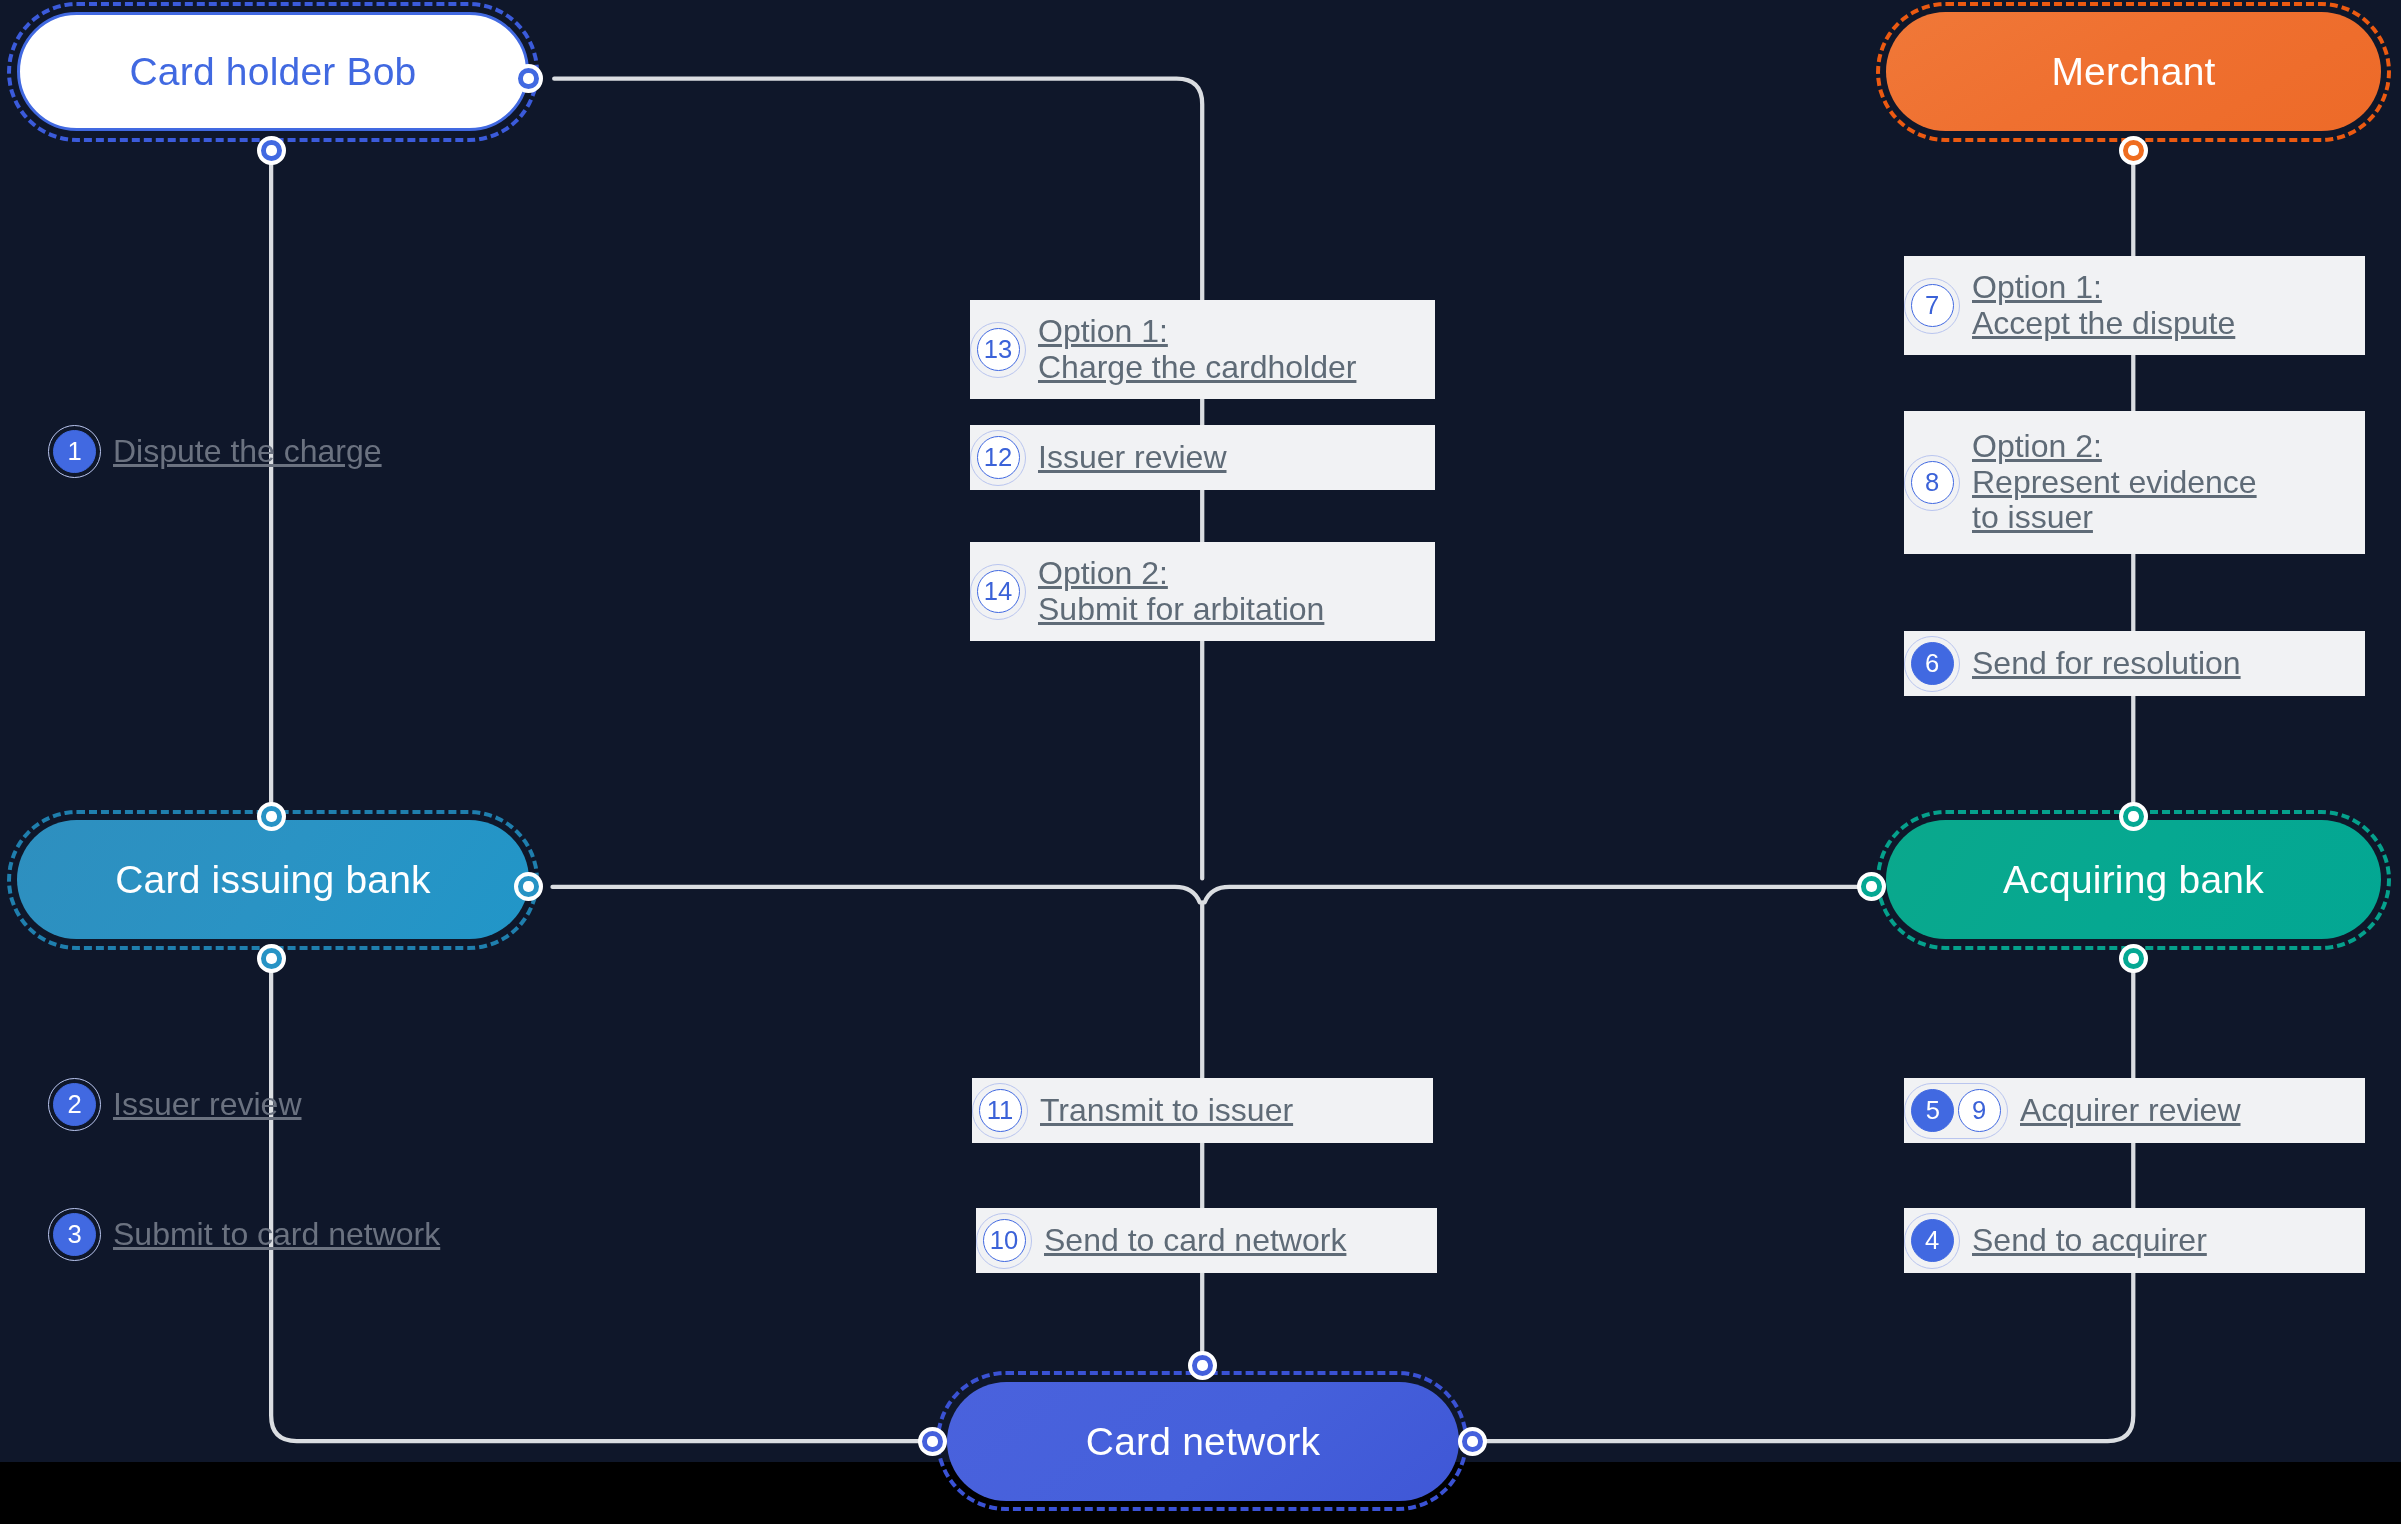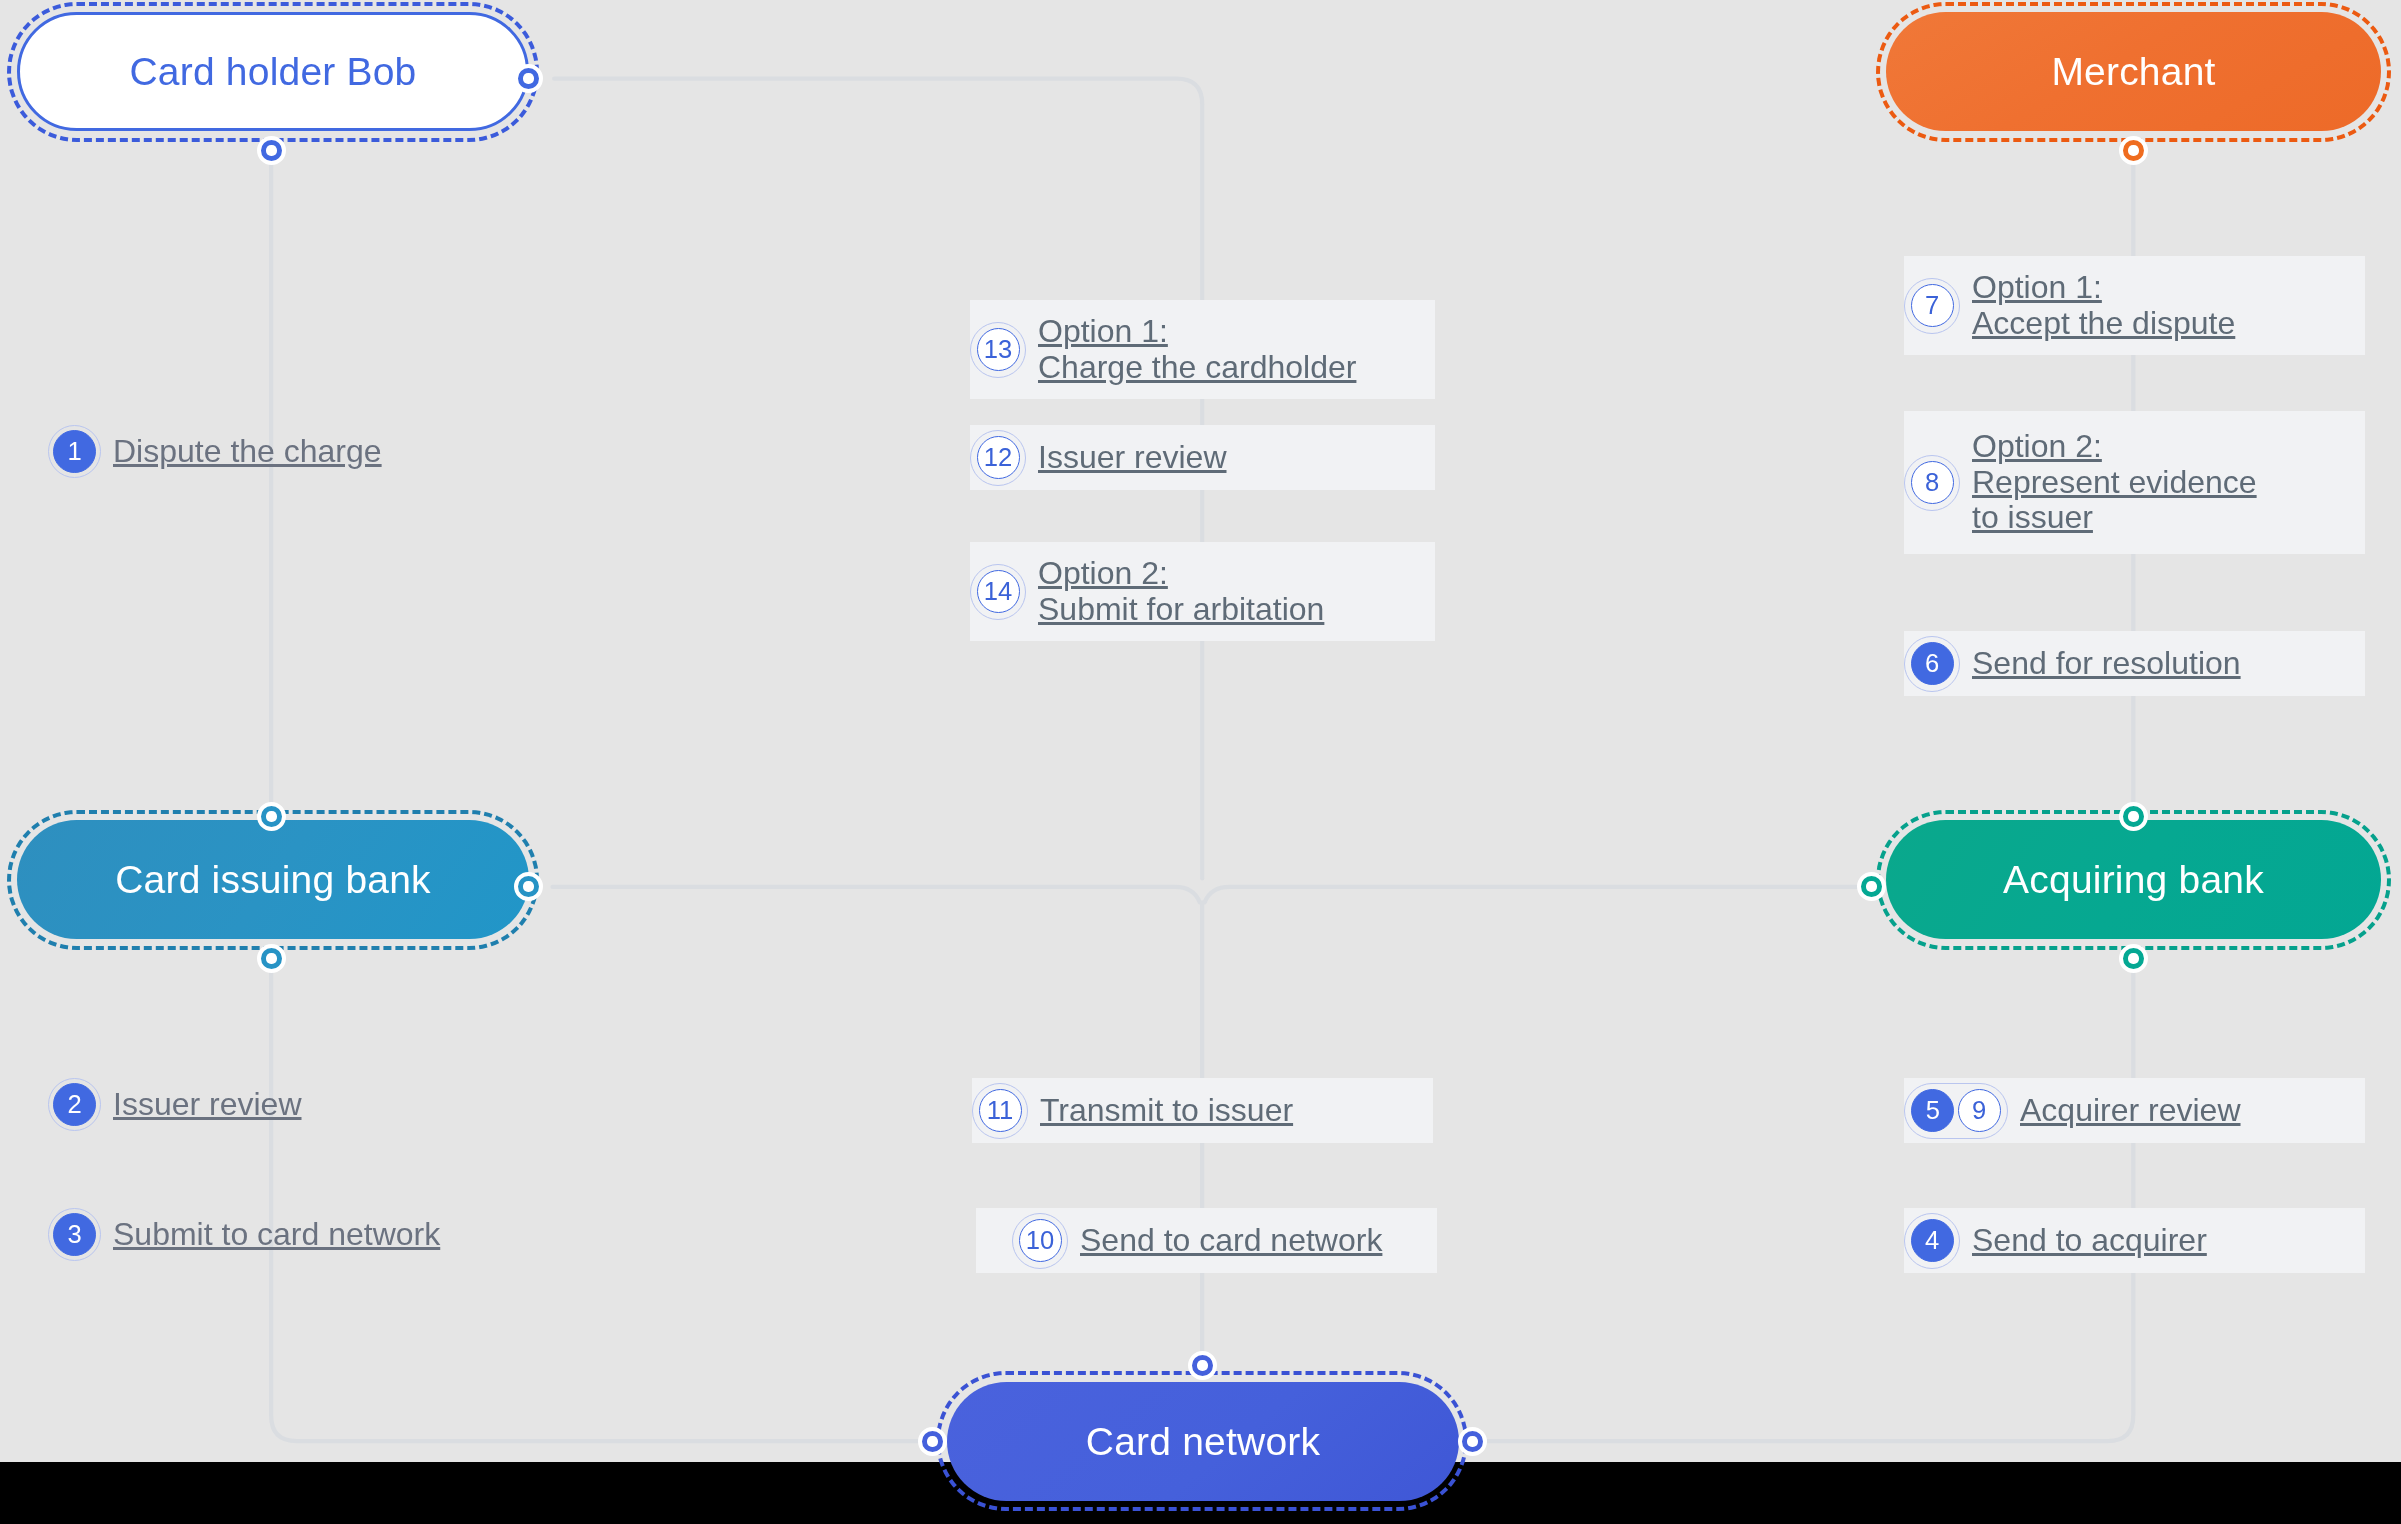--- a/index.html
+++ b/index.html
@@ -1,18 +1,18 @@
 <!DOCTYPE html>
 <html style="font-size:13.6px"><head>
 <meta charset="utf-8">
 <style>
   html,body{margin:0;padding:0;background:#000;}
   body{width:2401px;height:1525px;overflow:hidden;
        font-family:"Liberation Sans","DejaVu Sans",sans-serif;}
-  #stage{position:relative;width:2401px;height:1462px;background:#e5e5e5;}
+  #stage{position:relative;width:2401px;height:1462px;background:#0f172a;}
 
   
   #edges{position:absolute;inset:0;width:2401px;height:1525px;}
 
   
   .node{position:absolute;display:flex;align-items:center;justify-content:center;
         border-radius:852px;box-sizing:border-box;white-space:nowrap;
         font-size:39px;letter-spacing:0.2px;}
   .node .lbl{pointer-events:none;}
   .sel{position:absolute;border-radius:852px;box-sizing:border-box;
@@ -202,21 +202,21 @@
 
   <div class="step boxed clip" style="left:972px;top:1078px;width:461px;height:65px;">
     <span class="badges">
       <span class="ring dbl">
         <span class="circ hollow">11</span>
       </span>
     </span>
     <span class="txt">Transmit to issuer</span>
   </div>
 
-  <div class="step boxed clip" style="left:976px;top:1208px;width:461px;height:65px;padding-left:36px;">
+  <div class="step boxed clip" style="left:976px;top:1208px;width:461px;height:65px;">
     <span class="badges">
       <span class="ring dbl">
         <span class="circ hollow">10</span>
       </span>
     </span>
     <span class="txt">Send to card network</span>
   </div>
 
   <div class="step boxed clip" style="left:1904px;top:256px;width:461px;height:99px;">
     <span class="badges">

